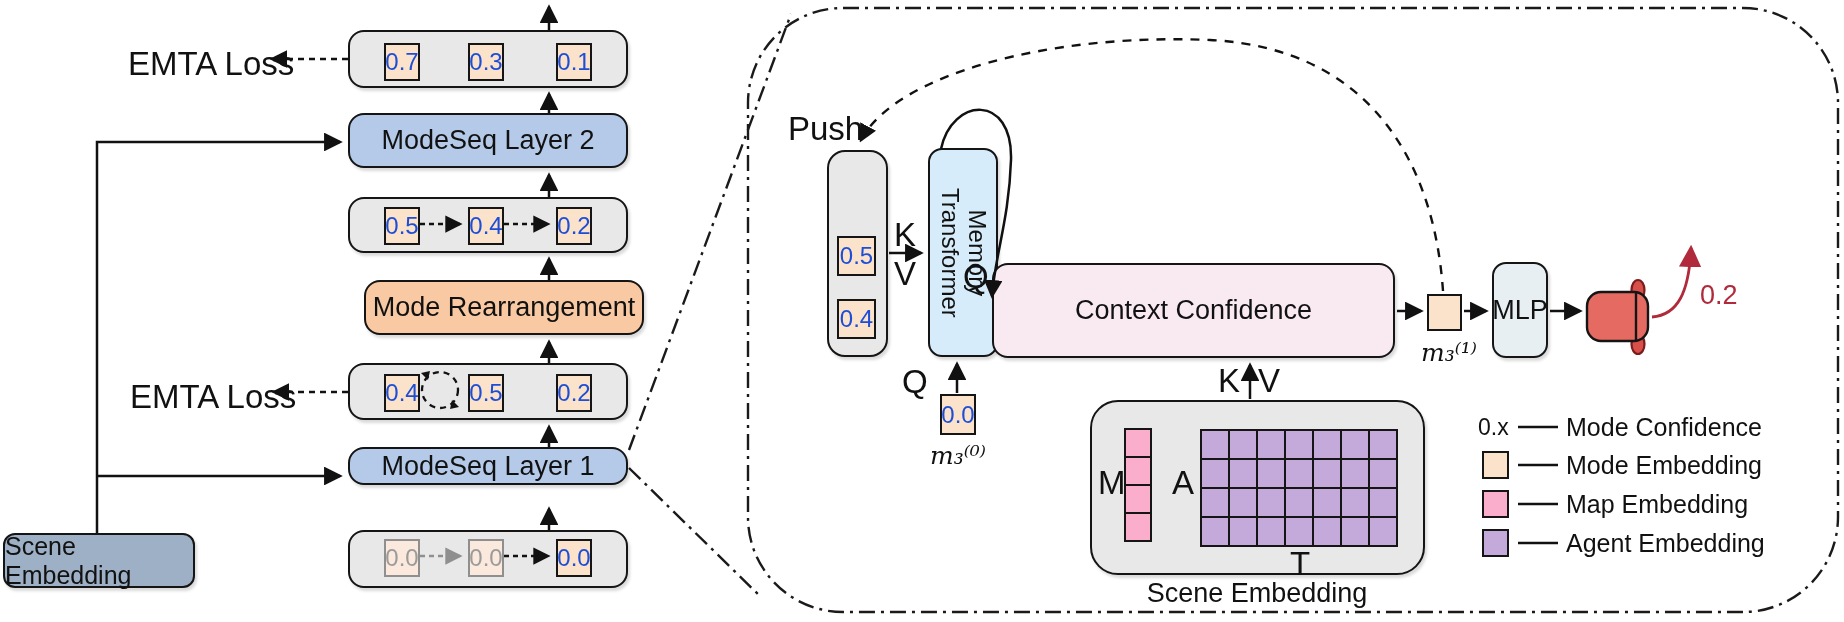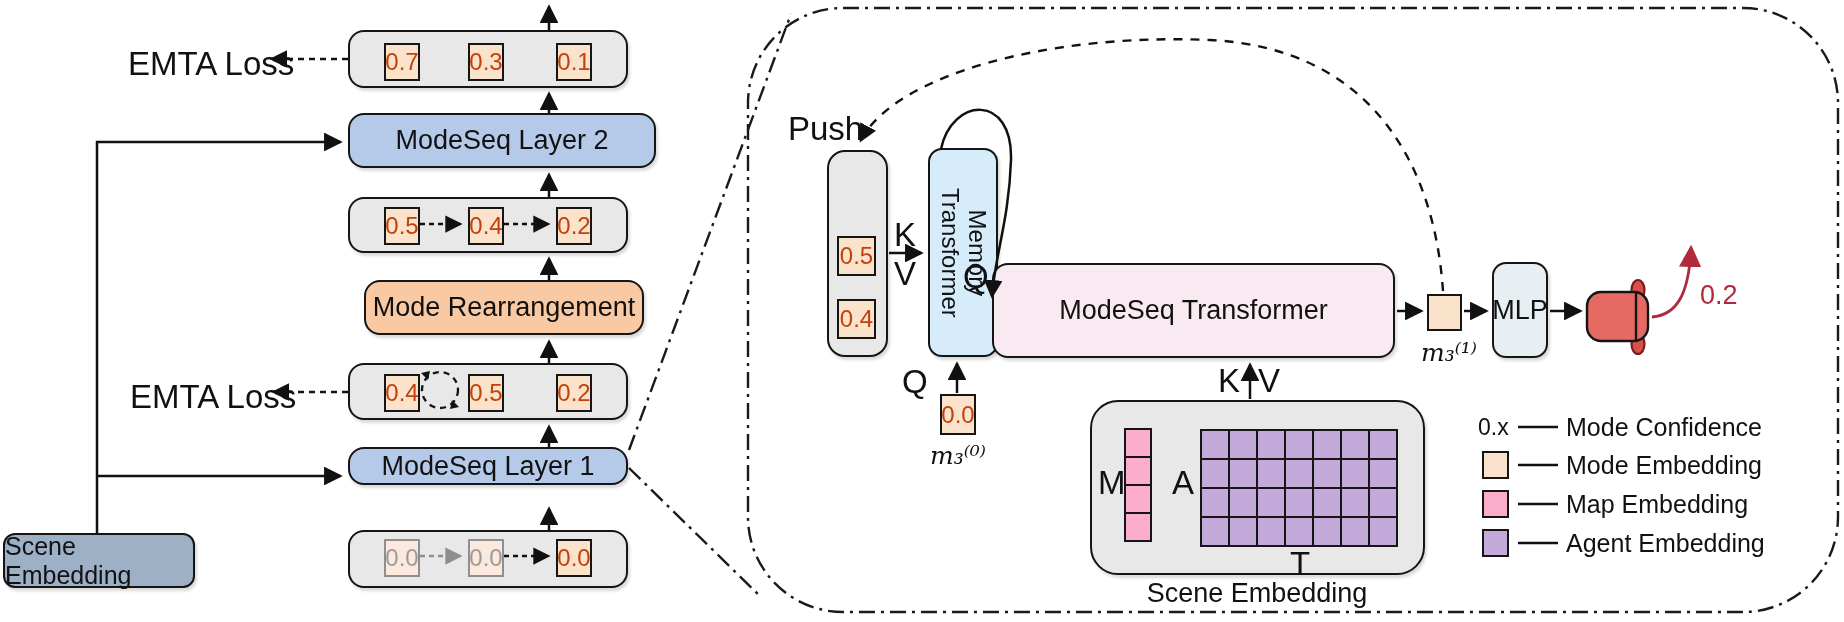--- a/index.html
+++ b/index.html
@@ -11,21 +11,21 @@
   .graybox{background:#e8e8e8;}
   .bluebox{background:#b5cae8;}
   .orangebox{background:#f8c9a2;}
   .slatebox{background:#9eb0c6;border-radius:12px;}
   .pinkbox{background:#f9eaf2;}
   .ltbluebox{background:#d7ecfa;border-radius:14px;}
   .mlpbox{background:#e8eff2;border-radius:14px;}
   .boxlabel{font-size:27px;}
   .sq{position:absolute;box-sizing:border-box;width:36px;height:38px;background:#fbe3cb;
       border:2.5px solid #151515;display:flex;align-items:center;justify-content:center;
-      font-size:24px;color:#c2410c;}
+      font-size:24px;color:#1d4ed8;}
   .sq.faded{border-color:#8f8f8f;color:#9b9b9b;background:#fae9dc;}
   .txt{position:absolute;white-space:nowrap;}
   .lbl26{font-size:33px;}
   .lbl27{font-size:27px;}
   .math{font-family:"DejaVu Serif",serif;font-style:italic;font-size:25px;text-align:center;}
   .vtext{position:absolute;display:flex;align-items:center;justify-content:center;}
   .vtext .inner{transform:rotate(90deg);white-space:nowrap;text-align:center;
                 line-height:1.12;font-size:24px;}
   .legend-label{font-size:25px;}
   .swatch{position:absolute;width:27px;height:28px;border:2.5px solid #151515;box-sizing:border-box;}
@@ -48,21 +48,21 @@
         <span>0.7</span>
       </div>
     <div class="sq" style="left:118px;top:11px;">
         <span>0.3</span>
       </div>
     <div class="sq" style="left:206px;top:11px;">
         <span>0.1</span>
       </div>
   </div>
 
-  <div class="cbox bluebox" style="left:348px;top:113px;width:308px;height:55px;">
+  <div class="cbox bluebox" style="left:348px;top:113px;width:280px;height:55px;">
     <span class="boxlabel">ModeSeq Layer 2</span>
   </div>
 
   <div class="cbox graybox" style="left:348px;top:197px;width:280px;height:56px;">
     <div class="sq" style="left:34px;top:8px;">
         <span>0.5</span>
       </div>
     <div class="sq" style="left:118px;top:8px;">
         <span>0.4</span>
       </div>
@@ -133,21 +133,21 @@
 
   <div class="txt lbl26" style="left:963px;top:258px;">Q</div>
   <div class="txt lbl26" style="left:902px;top:363px;">Q</div>
 
   <div class="sq" style="left:940px;top:394px;height:41px;">
     <span>0.0</span>
   </div>
   <div class="txt math" style="left:912px;top:441px;width:92px;">m₃⁽⁰⁾</div>
 
   <div class="cbox pinkbox" style="left:992px;top:263px;width:403px;height:95px;">
-    <span class="boxlabel">ModeSeq Transformer</span>
+    <span class="boxlabel">Context Confidence</span>
   </div>
 
   <div class="sq" style="left:1427px;top:294px;width:35px;height:37px;"></div>
   <div class="txt math" style="left:1404px;top:338px;width:90px;">m₃⁽¹⁾</div>
 
   <div class="cbox mlpbox" style="left:1492px;top:262px;width:56px;height:96px;">
     <span class="boxlabel">MLP</span>
   </div>
 
   <div class="txt lbl27 red" style="left:1700px;top:280px;">0.2</div>

